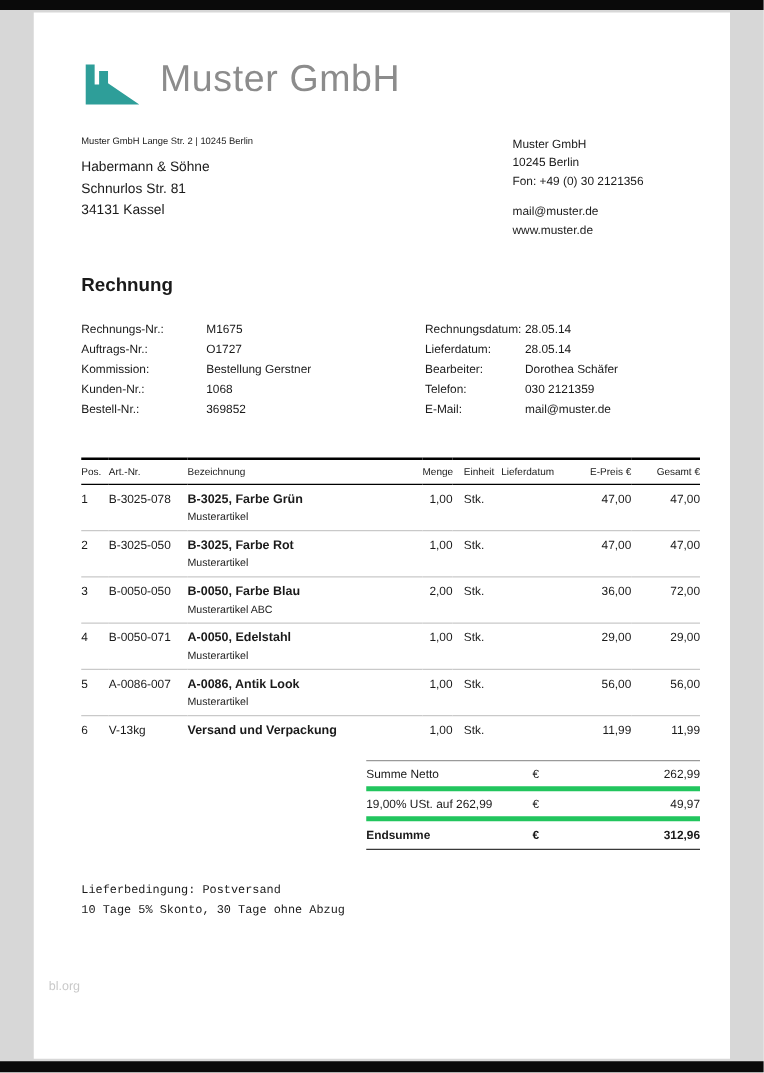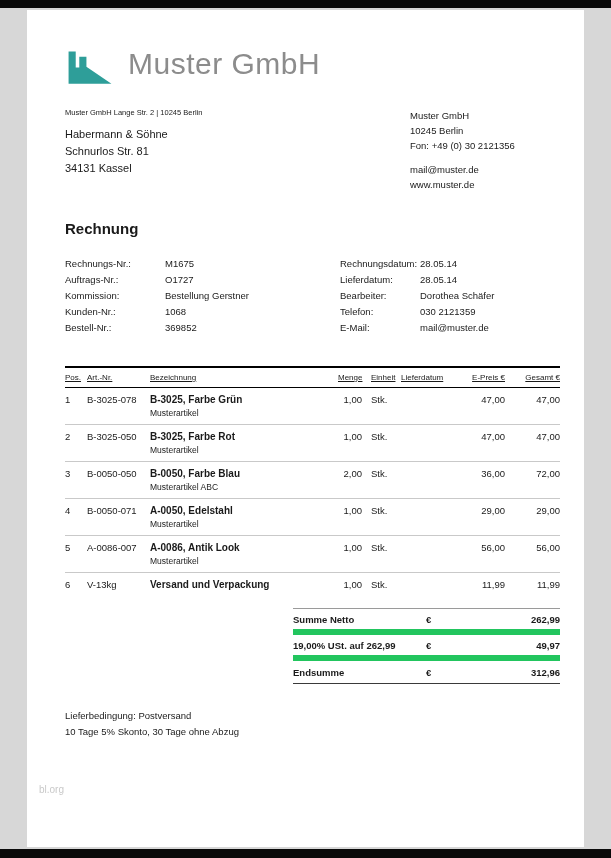--- a/index.html
+++ b/index.html
@@ -35,38 +35,38 @@
   
   .meta{display:flex;justify-content:space-between;margin-top:19px;}
   .meta-col-left{width:258px;}
   .meta-col-right{width:220px;}
   .meta-row{display:flex;font-size:9.5px;line-height:16px;}
   .meta-col-left .meta-label{width:100px;flex:0 0 auto;}
   .meta-col-right .meta-label{width:80px;flex:0 0 auto;}
   
   table.items{width:100%;border-collapse:collapse;margin-top:30px;table-layout:fixed;}
   table.items th{font-size:8px;font-weight:400;padding:5px 0 5px;}
-  table.items thead tr{border-top:2px solid #000;border-bottom:1.5px solid #000;text-decoration:underline;}
+  table.items thead tr{border-top:2px solid #000;border-bottom:1.5px solid #000;}
   table.items tbody tr{border-bottom:1px solid #c9c9c9;}
   table.items tbody tr:last-child{border-bottom:none;}
   table.items td{font-size:9.5px;vertical-align:top;padding:6px 0 5px;}
   .al{text-align:left;}
   .ar{text-align:right;}
   .pad-l{padding-left:9px !important;}
   .item-name{font-weight:bold;font-size:10px;line-height:12px;}
   .item-sub{font-size:8.5px;line-height:12px;margin-top:1px;color:#222;}
   
   .totals{width:267px;margin-left:auto;margin-top:12px;border-top:1px solid #9a9a9a;}
-  .totals-row{display:flex;align-items:center;padding:5px 0 4px;border-bottom:6px solid #22c55e;font-size:9.5px;font-weight:bold;}
+  .totals-row{display:flex;align-items:center;padding:5px 0 4px;border-bottom:4px solid #22c55e;font-size:9.5px;}
   .t-label{flex:1;}
   .t-cur{width:24px;flex:0 0 auto;}
   .t-amount{width:110px;flex:0 0 auto;text-align:right;}
   .totals-final{font-weight:bold;border-bottom:1.5px solid #3a3a3a;padding:6px 0 5px;}
   
-  .footer-note{margin-top:24px;font-size:9.5px;line-height:16px;}
+  .footer-note{margin-top:24px;font-size:9.5px;line-height:16px;font-family:Liberation Mono, monospace;}
   .watermark{position:absolute;left:12px;bottom:52px;font-size:10px;color:#c9c9c9;}
 </style>
 </head>
 <body>
 
 <div class="top-bar"></div>
 
 <div class="page">
 
   <div class="logo-row">

